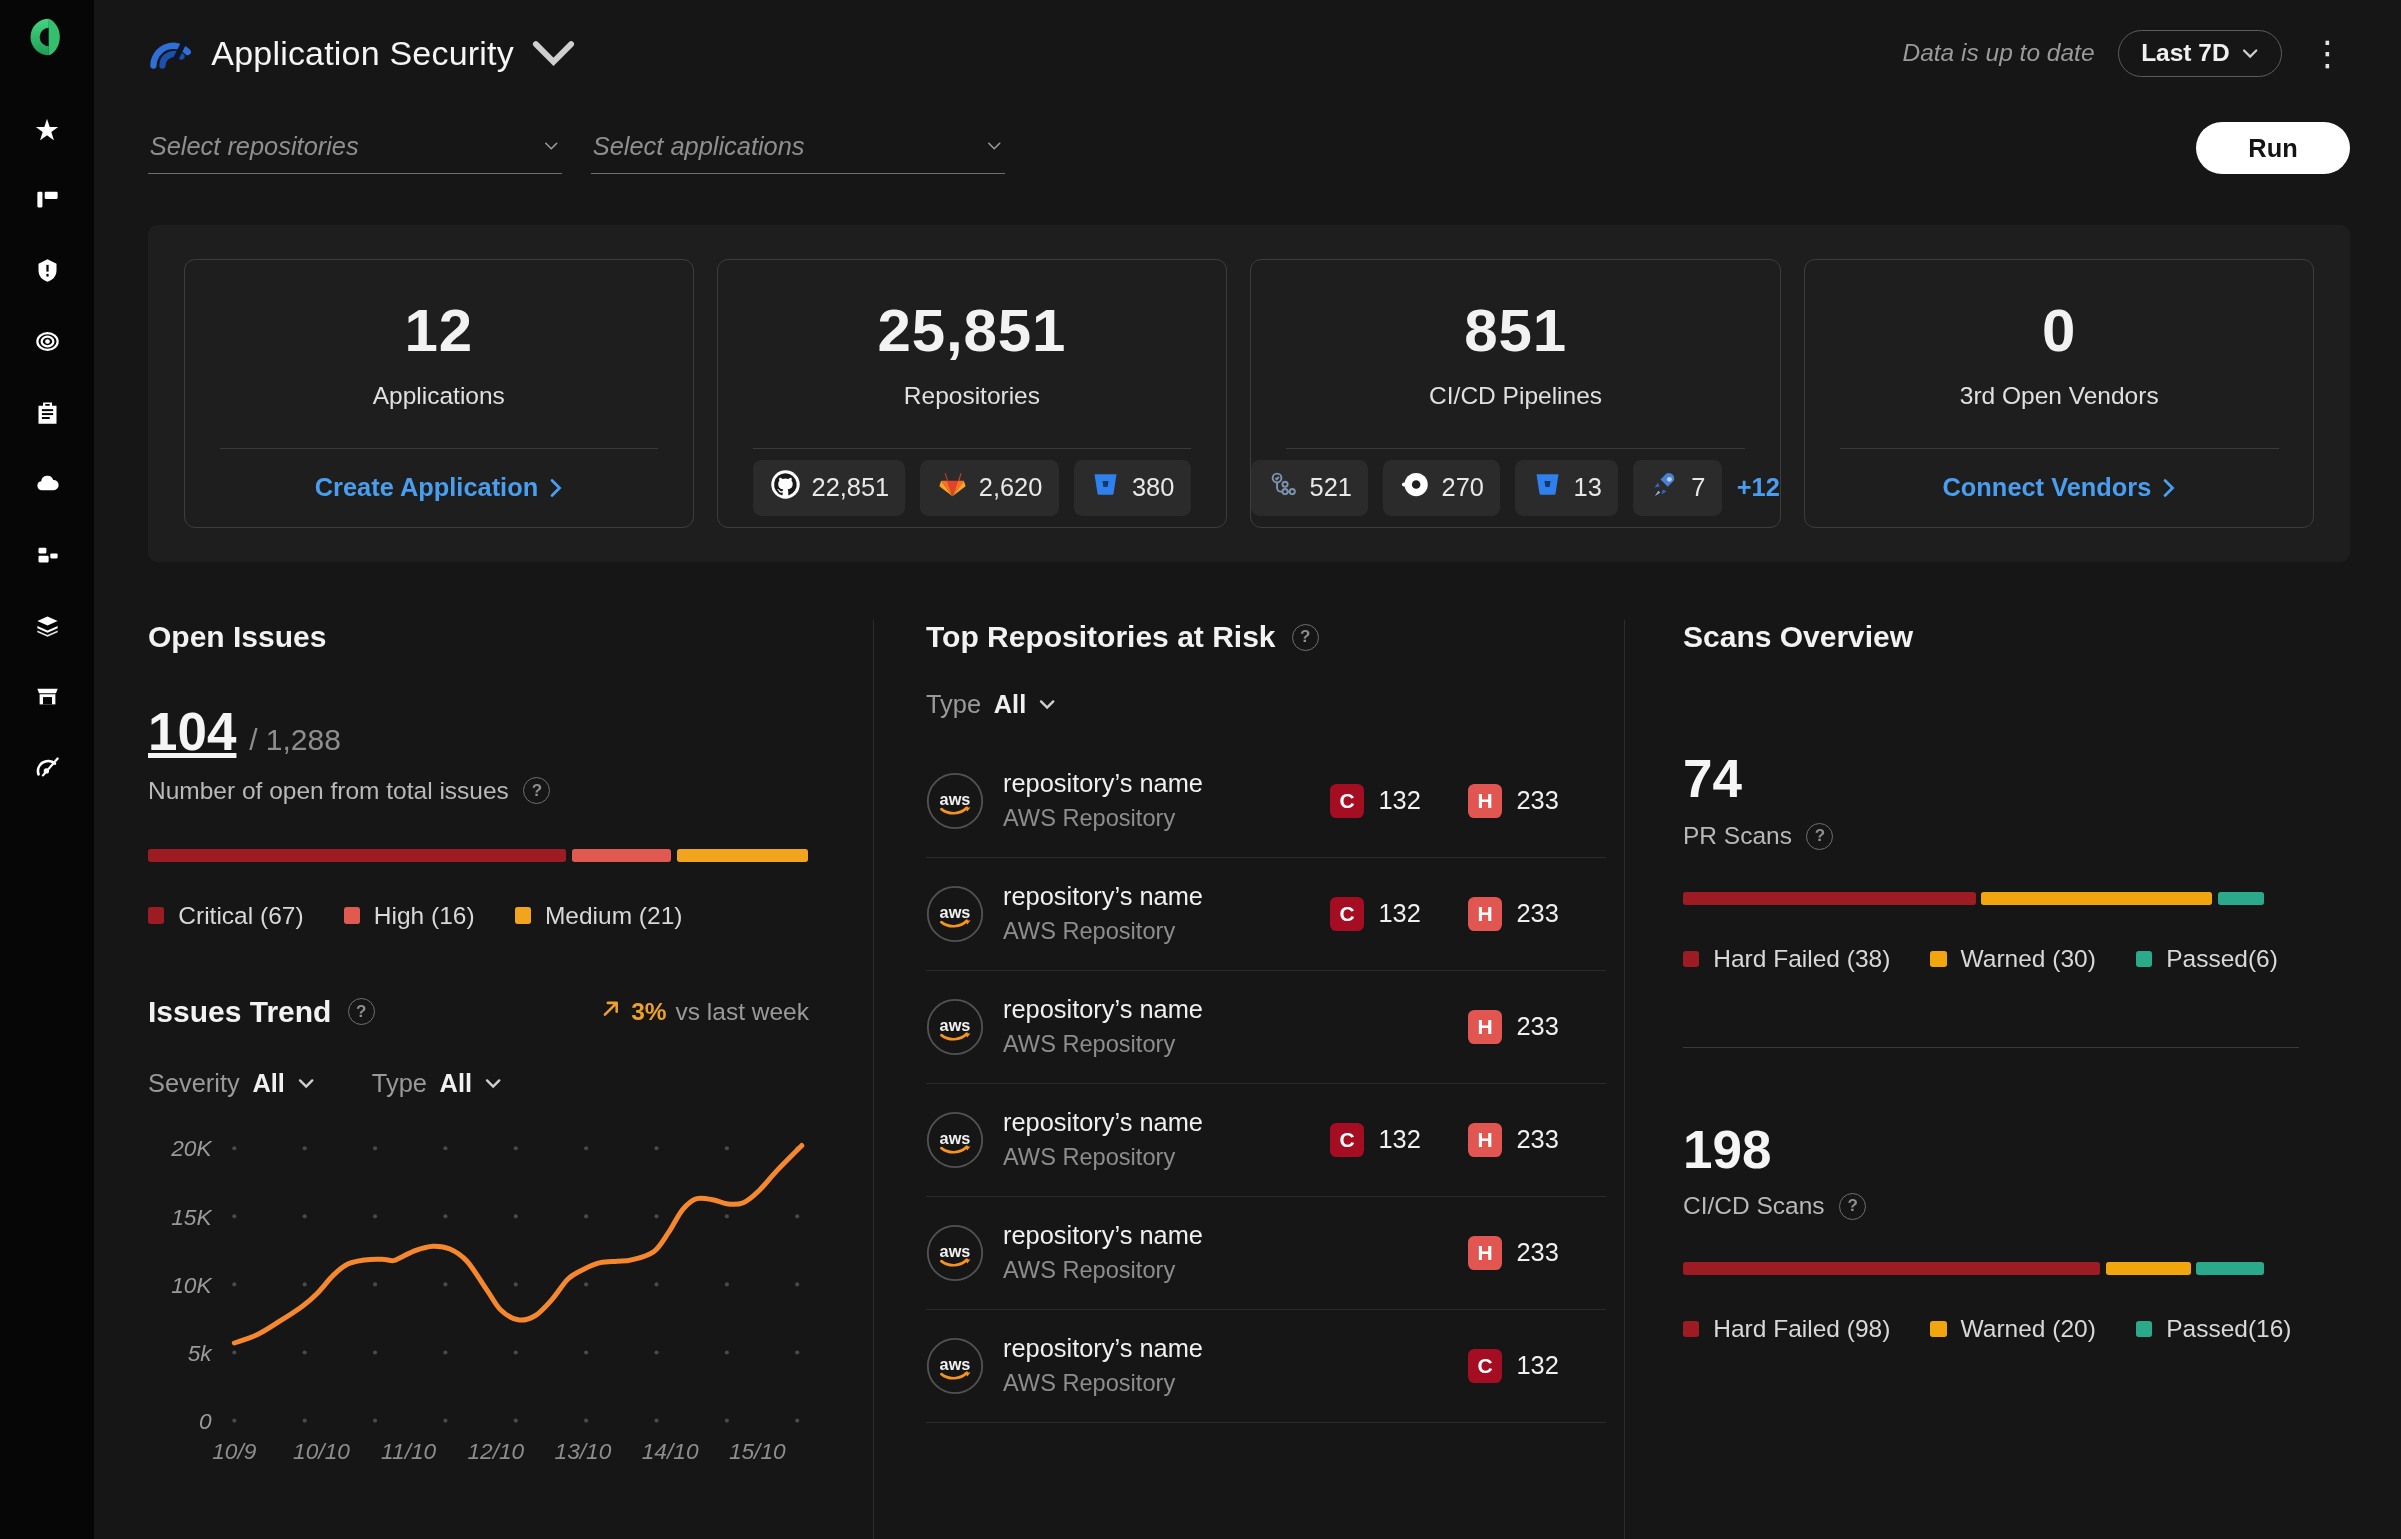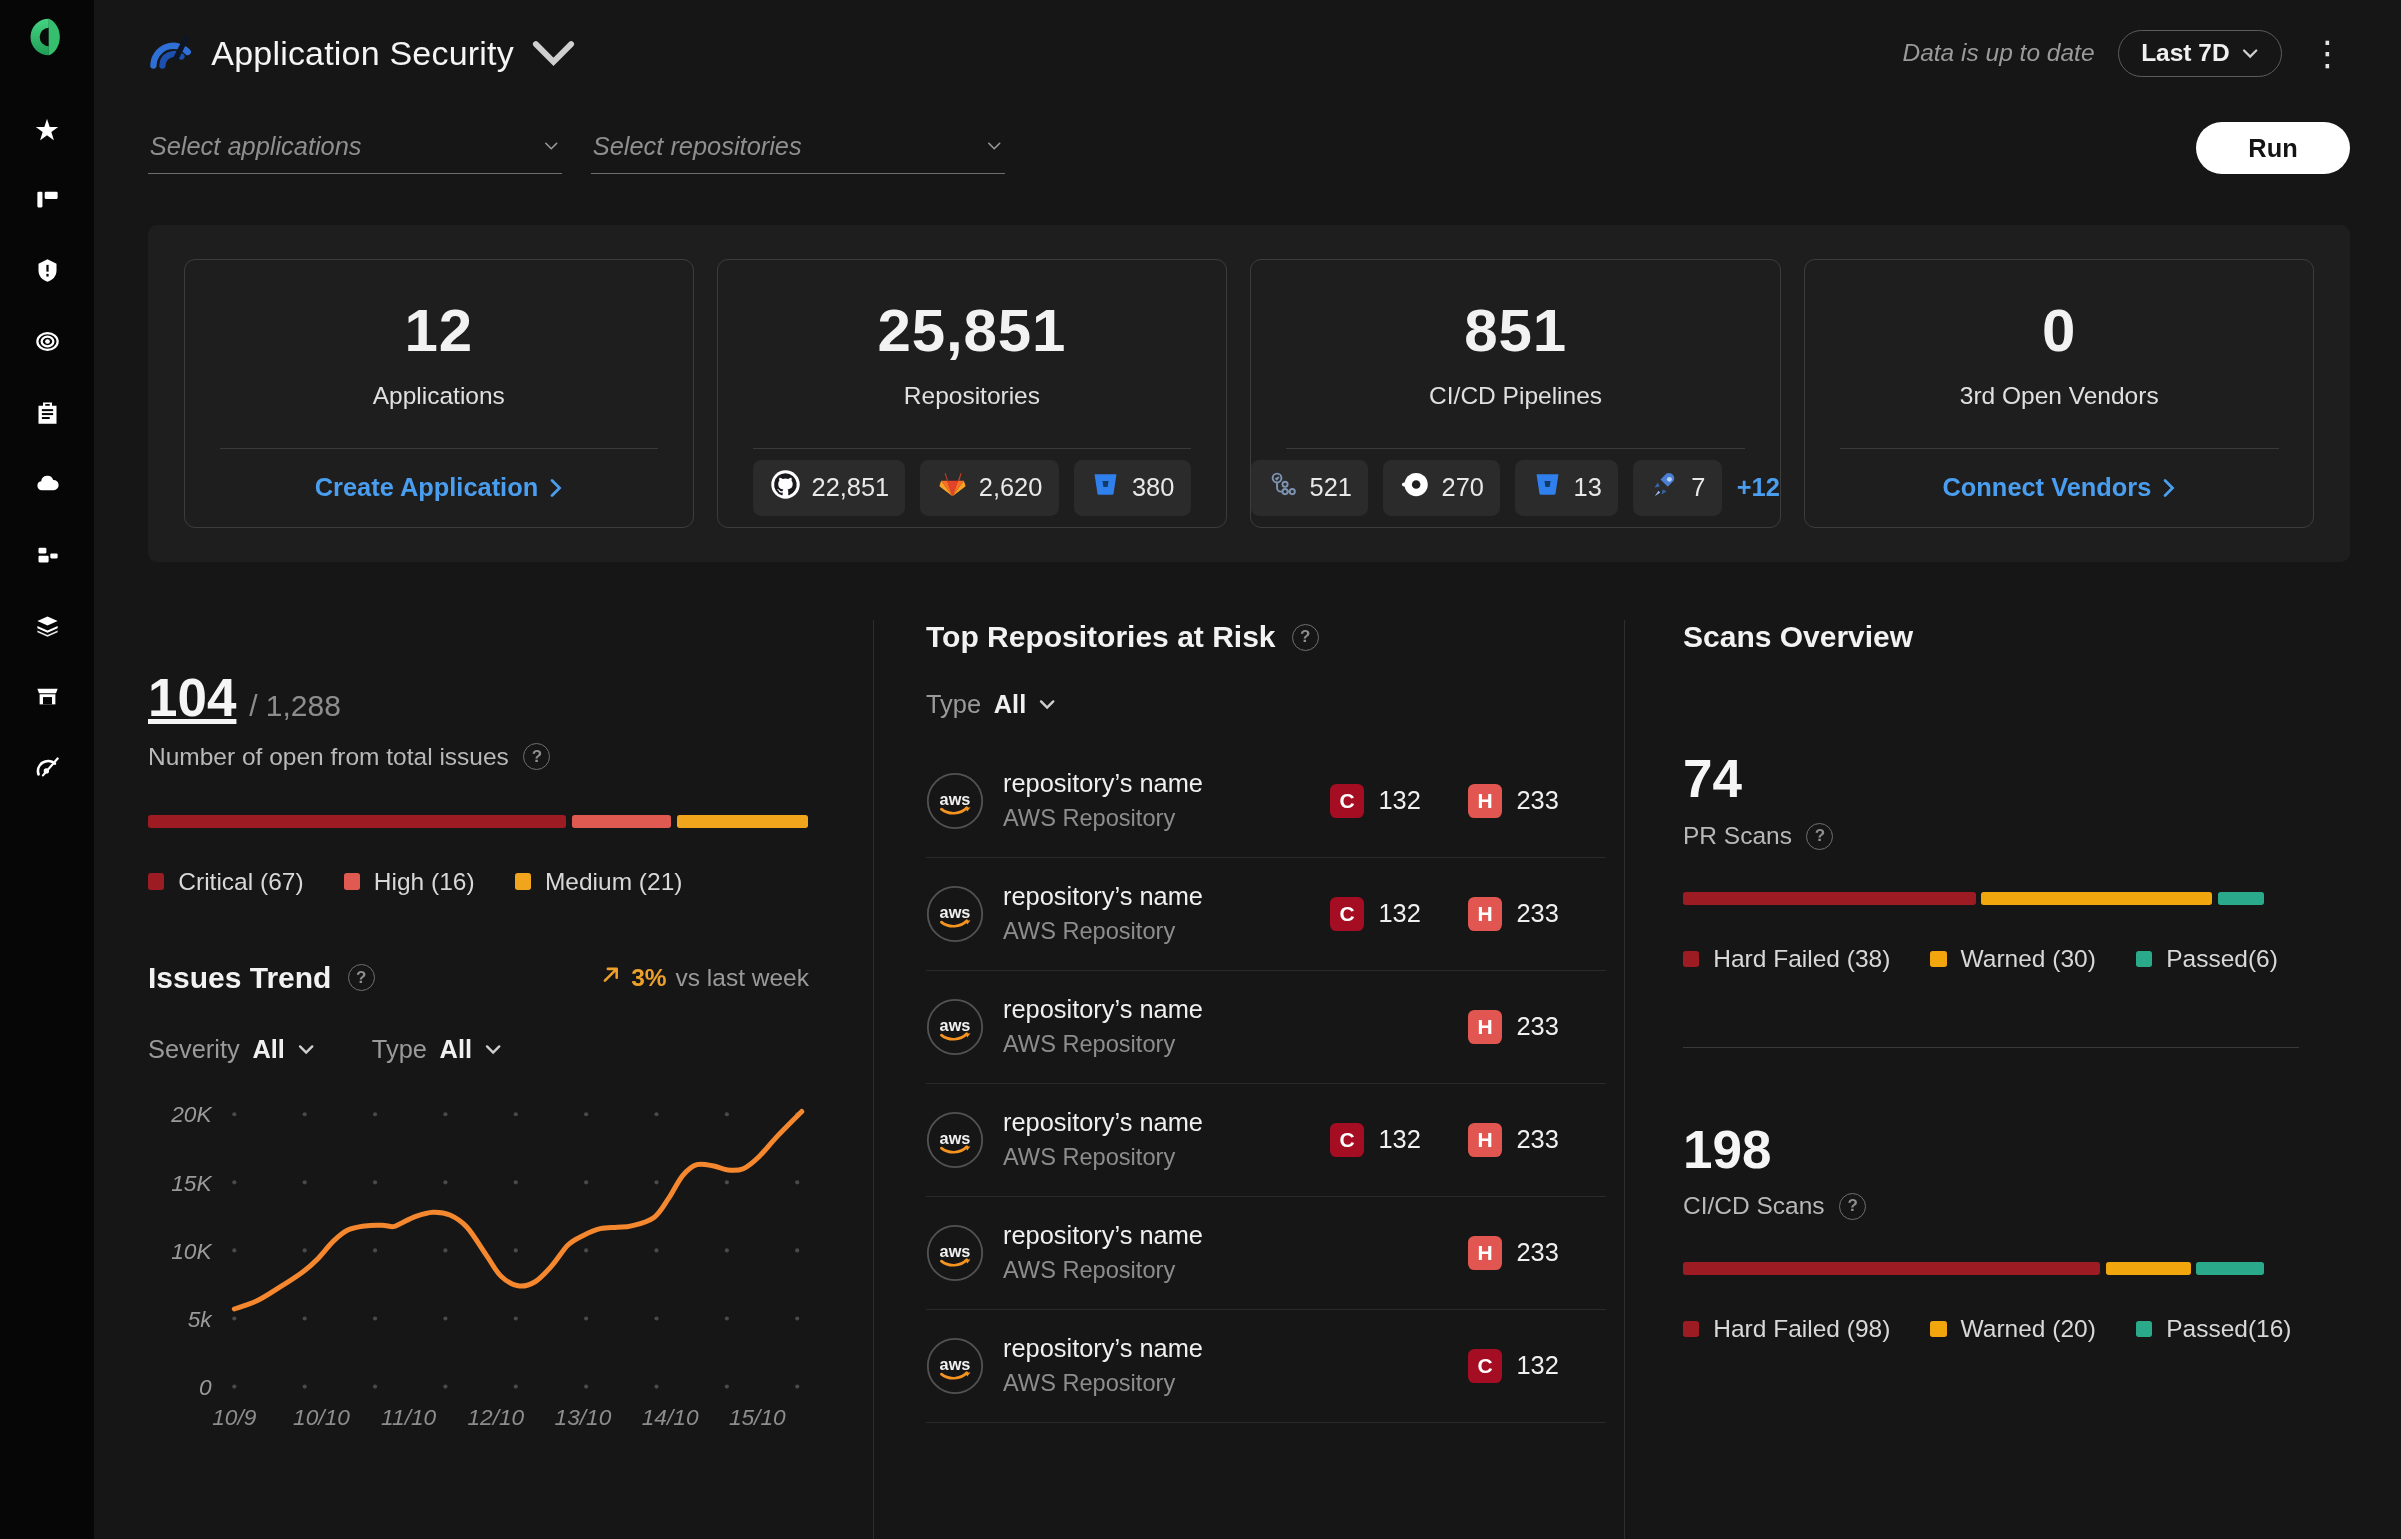--- a/index.html
+++ b/index.html
@@ -221,29 +221,29 @@
               <path d="M2 2l6 6 6-6" stroke="currentColor" stroke-width="2.2" fill="none" stroke-linecap="round"></path>
             </svg>
         </span>
       </button>
       <span class="kebab">⋮</span>
     </div>
   </header>
 
   <div class="filters">
     <div class="uselect">
-      <span class="ph">Select applications</span>
+      <span class="ph">Select repositories</span>
       <span class="chev">
         <svg width="14.5" height="10" viewBox="0 0 16 10">
             <path d="M2 2l6 6 6-6" stroke="currentColor" stroke-width="1.8" fill="none" stroke-linecap="round"></path>
           </svg>
       </span>
     </div>
     <div class="uselect">
-      <span class="ph">Select repositories</span>
+      <span class="ph">Select applications</span>
       <span class="chev">
         <svg width="14.5" height="10" viewBox="0 0 16 10">
             <path d="M2 2l6 6 6-6" stroke="currentColor" stroke-width="1.8" fill="none" stroke-linecap="round"></path>
           </svg>
       </span>
     </div>
     <button class="run-btn">Run</button>
   </div>
 
   <section class="stats-panel" id="stats-panel">
@@ -353,20 +353,23 @@
               <path d="m2 2 6 6-6 6" stroke="currentColor" stroke-width="2.2" fill="none" stroke-linecap="round"></path>
             </svg>
           </div>
         </div>
       </div>
     </section>
 
   <section class="content">
 
     <div class="col col1">
+      <div class="sec-title">
+        <span>Open Issues</span>
+      </div>
       <div class="big-row">
         <span class="big-num">104</span>
         <span class="big-total">/ 1,288</span>
       </div>
       <div class="sub-row">
         <span>Number of open from total issues</span>
         <span class="help">?</span>
       </div>
       <div class="seg-bar" style="width:660px" id="open-bar">
           <div class="seg" style="width: 64.4%; background: rgb(157, 27, 35);"></div>

